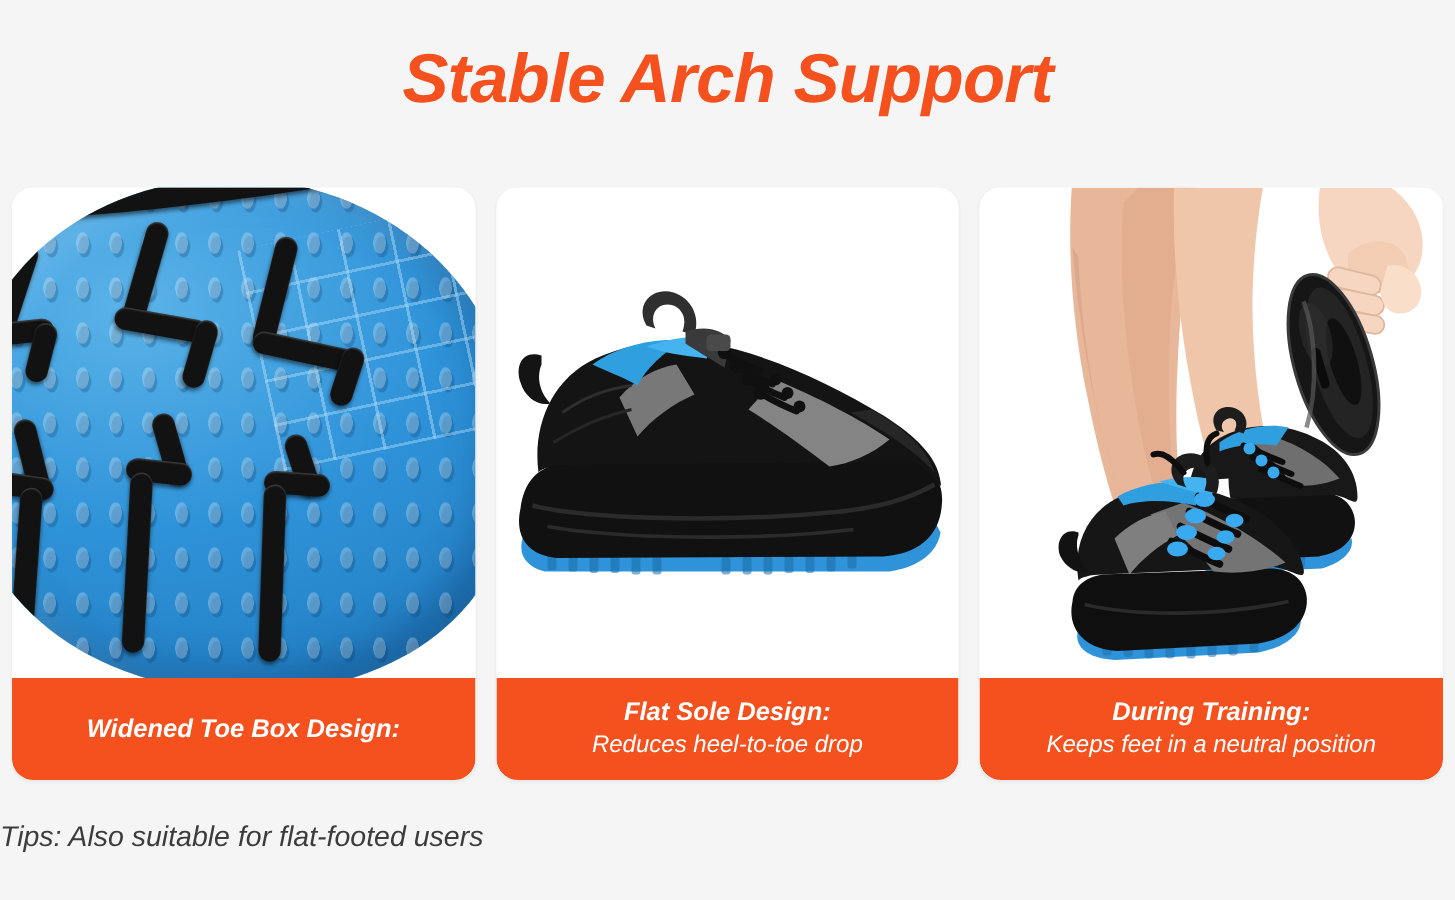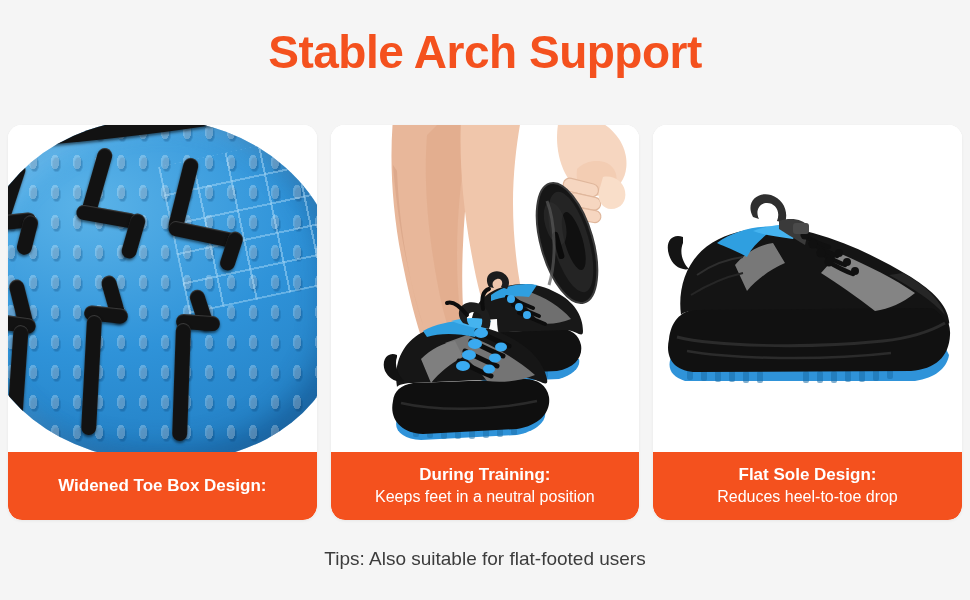--- a/index.html
+++ b/index.html
@@ -13,20 +13,21 @@
     font-family: "Liberation Sans", sans-serif;
     overflow: hidden;
     position: relative;
   }
 
   .page {
     width: 938px;
     height: 600px;
     position: relative;
     box-sizing: border-box;
+    font-style: italic;
   }
 
   
   .headline {
     position: absolute;
     top: 26px;
     left: 0;
     width: 970px;
     text-align: center;
     font-size: 46px;
@@ -94,21 +95,21 @@
     margin-top: 2px;
     white-space: nowrap;
   }
 
   
   .tips {
     position: absolute;
     top: 548px;
     left: 0;
     width: 970px;
-    text-align: center;
+    text-align: left;
     font-size: 19px;
     color: #3c3c3c;
     white-space: nowrap;
   }
 
   
   .sole-scene {
     position: absolute;
     inset: 0;
     background: #ffffff;
@@ -237,176 +238,20 @@
             <div class="tread z5c"></div>
 
             <div class="tread z6"></div>
             <div class="tread z6b"></div>
             <div class="tread z6c"></div>
           </div>
         </div>
       </div>
       <div class="caption">
         <div class="caption-title">Widened Toe Box Design:</div>
-      </div>
-    </div>
-
-    <div class="card">
-      <div class="photo">
-        <div class="shoe3">
-          <svg viewBox="0 0 309 327" width="309" height="327">
-            <rect x="0" y="0" width="309" height="327" fill="#ffffff"></rect>
-
-            <path d="M62 -6 C58 40 62 92 72 140 C80 180 88 208 96 228
-                     L136 228 C132 196 130 160 132 120 C134 72 140 28 146 -6 Z" fill="#e8b79a"></path>
-            <path d="M96 10 C92 60 98 120 110 176 C116 202 122 218 128 228 L136 228
-                     C130 200 126 170 126 130 C126 82 132 34 140 -6 L112 -6 Z" fill="#dfa887" opacity="0.55"></path>
-
-            <path d="M62 40 C66 90 76 150 92 200 C78 158 68 100 66 46 Z" fill="#d29b7d" opacity="0.5"></path>
-
-            <path d="M130 -6 C128 34 132 82 140 126 C146 160 152 182 158 196
-                     L196 192 C188 160 182 120 182 78 C182 46 186 16 190 -6 Z" fill="#f0c6ab"></path>
-
-            <path d="M228 -6 C224 12 226 32 234 48 C240 60 250 68 262 70
-                     C274 72 286 66 292 54 C298 42 296 26 288 14 C280 2 268 -6 256 -6 Z" fill="#f6d6c0"></path>
-            <path d="M246 44 C254 36 266 34 276 38 C284 42 288 52 284 60
-                     C280 68 270 72 260 70 C250 68 244 58 246 44 Z" fill="#f3cdb3"></path>
-
-            <g fill="#f6d6c0" stroke="#e0b79c" stroke-width="1.2">
-              <rect x="232" y="56" width="36" height="13" rx="6.5" transform="rotate(14 250 62)"></rect>
-              <rect x="236" y="70" width="34" height="13" rx="6.5" transform="rotate(12 253 76)"></rect>
-              <rect x="240" y="84" width="30" height="12" rx="6" transform="rotate(10 255 90)"></rect>
-            </g>
-
-            <path d="M272 52 C282 50 292 56 294 66 C296 76 290 84 280 84
-                     C272 84 266 76 268 66 Z" fill="#f9dec9"></path>
-
-            <g transform="rotate(-16 236 118)">
-              <ellipse cx="236" cy="118" rx="26" ry="62" fill="#161616"></ellipse>
-              <ellipse cx="236" cy="118" rx="26" ry="62" fill="none" stroke="#3a3a3a" stroke-width="2"></ellipse>
-              <ellipse cx="240" cy="118" rx="18" ry="52" fill="#242424"></ellipse>
-              <ellipse cx="243" cy="118" rx="9" ry="30" fill="#101010"></ellipse>
-              <ellipse cx="230" cy="96" rx="10" ry="22" fill="#2e2e2e" opacity="0.6"></ellipse>
-              <rect x="224" y="104" width="6" height="28" rx="3" fill="#0b0b0b"></rect>
-            </g>
-
-            <path d="M216 76 C224 96 226 134 218 160" fill="none" stroke="#585858" stroke-width="3" opacity="0.7"></path>
-
-            <g>
-
-              <path d="M140 240 C138 250 146 256 160 257 L228 254 C242 250 250 242 248 234
-                       L144 234 Z" fill="#2f93d9"></path>
-              <g fill="#1b6ea8" opacity="0.5">
-                <rect x="152" y="244" width="5" height="10" rx="2"></rect>
-                <rect x="164" y="245" width="5" height="10" rx="2"></rect>
-                <rect x="176" y="245" width="5" height="10" rx="2"></rect>
-                <rect x="188" y="245" width="5" height="10" rx="2"></rect>
-                <rect x="200" y="244" width="5" height="10" rx="2"></rect>
-                <rect x="212" y="243" width="5" height="10" rx="2"></rect>
-              </g>
-
-              <path d="M136 224 C132 238 142 248 160 249 L226 246 C244 243 252 232 250 220
-                       C248 210 240 204 230 204 L152 208 C142 210 137 216 136 224 Z" fill="#111111"></path>
-
-              <path d="M140 210 C138 188 148 172 166 164 C186 156 208 158 226 168
-                       C242 176 252 190 252 206 C252 214 246 206 236 205 L152 208
-                       C146 208 141 209 140 210 Z" fill="#181818"></path>
-
-              <path d="M196 166 C214 172 230 182 240 194 C230 198 218 200 208 198
-                       C200 186 190 176 182 170 Z" fill="#6f6f6f"></path>
-
-              <path d="M160 170 C174 160 192 157 206 160 L198 172
-                       C184 170 170 172 160 176 Z" fill="#2f9fe0"></path>
-
-              <g stroke="#0d0d0d" stroke-width="4" fill="none" stroke-linecap="round">
-                <path d="M176 172 C186 176 194 180 202 183"></path>
-                <path d="M182 180 C192 184 200 188 208 191"></path>
-                <path d="M188 188 C198 192 206 196 214 199"></path>
-              </g>
-              <g fill="#3aaaf0">
-                <circle cx="180" cy="174" r="4"></circle>
-                <circle cx="188" cy="182" r="4"></circle>
-                <circle cx="196" cy="190" r="4"></circle>
-              </g>
-
-              <path d="M158 162 C152 152 160 144 170 147 C178 150 180 158 176 164
-                       L170 162 C173 157 170 153 166 154 C162 155 160 159 163 163 Z" fill="#1d1d1d"></path>
-            </g>
-
-            <path d="M138 196 C136 214 140 228 148 236 L178 230
-                     C170 220 166 208 166 194 Z" fill="#fbfbfb"></path>
-            <path d="M140 200 C139 214 143 226 150 233" fill="none" stroke="#e4e4e4" stroke-width="2"></path>
-            <text x="146" y="222" font-family="Liberation Sans, sans-serif" font-size="11" font-weight="bold" fill="#b9b9b9">K</text>
-
-            <g>
-
-              <path d="M66 294 C62 306 72 314 90 315 L186 310 C206 306 216 296 214 286
-                       L70 288 Z" fill="#2f93d9"></path>
-              <g fill="#1b6ea8" opacity="0.5">
-                <rect x="82" y="300" width="6" height="12" rx="2"></rect>
-                <rect x="96" y="301" width="6" height="12" rx="2"></rect>
-                <rect x="110" y="302" width="6" height="12" rx="2"></rect>
-                <rect x="124" y="302" width="6" height="12" rx="2"></rect>
-                <rect x="138" y="302" width="6" height="12" rx="2"></rect>
-                <rect x="152" y="301" width="6" height="12" rx="2"></rect>
-                <rect x="166" y="300" width="6" height="12" rx="2"></rect>
-                <rect x="180" y="298" width="6" height="12" rx="2"></rect>
-              </g>
-
-              <path d="M62 276 C58 294 70 308 92 309 L186 304 C210 300 220 286 218 272
-                       C216 260 206 254 194 254 L82 258 C70 260 63 266 62 276 Z" fill="#0f0f0f"></path>
-              <path d="M70 278 C104 286 160 286 206 276" fill="none" stroke="#2a2a2a" stroke-width="2.5"></path>
-
-              <path d="M66 262 C62 238 72 216 94 206 C118 196 146 198 170 208
-                       C194 218 212 234 216 254 C218 264 208 254 196 253 L82 258
-                       C74 258 67 260 66 262 Z" fill="#161616"></path>
-
-              <path d="M136 210 C162 220 186 234 204 250 C190 256 172 258 156 256
-                       C144 240 128 226 114 218 Z" fill="#747474"></path>
-
-              <path d="M90 234 C100 224 112 218 124 216 L132 232
-                       C120 238 108 248 100 258 Z" fill="#7f7f7f"></path>
-
-              <path d="M92 206 C110 196 134 194 152 198 L144 212
-                       C126 208 108 208 96 212 Z" fill="#2f9fe0"></path>
-              <path d="M120 196 C134 192 150 192 160 196 L154 206
-                       C142 202 130 200 120 196 Z" fill="#45b3ef"></path>
-
-              <path d="M66 230 C56 226 50 236 54 246 C58 254 66 258 73 256
-                       C67 250 63 240 66 232 Z" fill="#121212"></path>
-
-              <path d="M132 198 C122 186 132 174 146 178 C158 182 162 194 158 204
-                       L150 202 C154 192 148 186 142 187 C136 188 134 194 138 200 Z" fill="#1d1d1d"></path>
-              <g stroke="#0d0d0d" stroke-width="5" fill="none" stroke-linecap="round">
-                <path d="M146 206 C158 212 168 217 178 221"></path>
-                <path d="M140 216 C152 222 162 227 172 231"></path>
-                <path d="M134 226 C146 232 156 237 166 241"></path>
-                <path d="M128 236 C140 242 150 247 160 251"></path>
-              </g>
-              <g fill="#3aaaf0">
-                <ellipse cx="150" cy="208" rx="7" ry="5"></ellipse>
-                <ellipse cx="144" cy="219" rx="7" ry="5"></ellipse>
-                <ellipse cx="138" cy="230" rx="7" ry="5"></ellipse>
-                <ellipse cx="132" cy="241" rx="7" ry="5"></ellipse>
-                <ellipse cx="170" cy="222" rx="6" ry="4.5"></ellipse>
-                <ellipse cx="164" cy="233" rx="6" ry="4.5"></ellipse>
-                <ellipse cx="158" cy="244" rx="6" ry="4.5"></ellipse>
-              </g>
-
-              <g stroke="#0d0d0d" stroke-width="4" fill="none" stroke-linecap="round">
-                <path d="M136 190 C128 180 122 176 116 178"></path>
-                <path d="M152 184 C150 172 152 166 158 164"></path>
-              </g>
-            </g>
-          </svg>
-        </div>
-      </div>
-      <div class="caption">
-        <div class="caption-title">During Training:</div>
-        <div class="caption-sub">Keeps feet in a neutral position</div>
       </div>
     </div>
 
     <div class="card">
       <div class="photo">
         <div class="shoe2">
           <svg viewBox="0 0 309 327" width="309" height="327">
             <rect x="0" y="0" width="309" height="327" fill="#ffffff"></rect>
 
             <path d="M18 232 C14 243 18 252 32 256 L262 256 C282 253 294 243 296 230
@@ -478,17 +323,173 @@
             <path d="M38 170 C54 160 72 152 90 148" fill="none" stroke="#262626" stroke-width="2"></path>
           </svg>
         </div>
       </div>
       <div class="caption">
         <div class="caption-title">Flat Sole Design:</div>
         <div class="caption-sub">Reduces heel-to-toe drop</div>
       </div>
     </div>
 
+    <div class="card">
+      <div class="photo">
+        <div class="shoe3">
+          <svg viewBox="0 0 309 327" width="309" height="327">
+            <rect x="0" y="0" width="309" height="327" fill="#ffffff"></rect>
+
+            <path d="M62 -6 C58 40 62 92 72 140 C80 180 88 208 96 228
+                     L136 228 C132 196 130 160 132 120 C134 72 140 28 146 -6 Z" fill="#e8b79a"></path>
+            <path d="M96 10 C92 60 98 120 110 176 C116 202 122 218 128 228 L136 228
+                     C130 200 126 170 126 130 C126 82 132 34 140 -6 L112 -6 Z" fill="#dfa887" opacity="0.55"></path>
+
+            <path d="M62 40 C66 90 76 150 92 200 C78 158 68 100 66 46 Z" fill="#d29b7d" opacity="0.5"></path>
+
+            <path d="M130 -6 C128 34 132 82 140 126 C146 160 152 182 158 196
+                     L196 192 C188 160 182 120 182 78 C182 46 186 16 190 -6 Z" fill="#f0c6ab"></path>
+
+            <path d="M228 -6 C224 12 226 32 234 48 C240 60 250 68 262 70
+                     C274 72 286 66 292 54 C298 42 296 26 288 14 C280 2 268 -6 256 -6 Z" fill="#f6d6c0"></path>
+            <path d="M246 44 C254 36 266 34 276 38 C284 42 288 52 284 60
+                     C280 68 270 72 260 70 C250 68 244 58 246 44 Z" fill="#f3cdb3"></path>
+
+            <g fill="#f6d6c0" stroke="#e0b79c" stroke-width="1.2">
+              <rect x="232" y="56" width="36" height="13" rx="6.5" transform="rotate(14 250 62)"></rect>
+              <rect x="236" y="70" width="34" height="13" rx="6.5" transform="rotate(12 253 76)"></rect>
+              <rect x="240" y="84" width="30" height="12" rx="6" transform="rotate(10 255 90)"></rect>
+            </g>
+
+            <path d="M272 52 C282 50 292 56 294 66 C296 76 290 84 280 84
+                     C272 84 266 76 268 66 Z" fill="#f9dec9"></path>
+
+            <g transform="rotate(-16 236 118)">
+              <ellipse cx="236" cy="118" rx="26" ry="62" fill="#161616"></ellipse>
+              <ellipse cx="236" cy="118" rx="26" ry="62" fill="none" stroke="#3a3a3a" stroke-width="2"></ellipse>
+              <ellipse cx="240" cy="118" rx="18" ry="52" fill="#242424"></ellipse>
+              <ellipse cx="243" cy="118" rx="9" ry="30" fill="#101010"></ellipse>
+              <ellipse cx="230" cy="96" rx="10" ry="22" fill="#2e2e2e" opacity="0.6"></ellipse>
+              <rect x="224" y="104" width="6" height="28" rx="3" fill="#0b0b0b"></rect>
+            </g>
+
+            <path d="M216 76 C224 96 226 134 218 160" fill="none" stroke="#585858" stroke-width="3" opacity="0.7"></path>
+
+            <g>
+
+              <path d="M140 240 C138 250 146 256 160 257 L228 254 C242 250 250 242 248 234
+                       L144 234 Z" fill="#2f93d9"></path>
+              <g fill="#1b6ea8" opacity="0.5">
+                <rect x="152" y="244" width="5" height="10" rx="2"></rect>
+                <rect x="164" y="245" width="5" height="10" rx="2"></rect>
+                <rect x="176" y="245" width="5" height="10" rx="2"></rect>
+                <rect x="188" y="245" width="5" height="10" rx="2"></rect>
+                <rect x="200" y="244" width="5" height="10" rx="2"></rect>
+                <rect x="212" y="243" width="5" height="10" rx="2"></rect>
+              </g>
+
+              <path d="M136 224 C132 238 142 248 160 249 L226 246 C244 243 252 232 250 220
+                       C248 210 240 204 230 204 L152 208 C142 210 137 216 136 224 Z" fill="#111111"></path>
+
+              <path d="M140 210 C138 188 148 172 166 164 C186 156 208 158 226 168
+                       C242 176 252 190 252 206 C252 214 246 206 236 205 L152 208
+                       C146 208 141 209 140 210 Z" fill="#181818"></path>
+
+              <path d="M196 166 C214 172 230 182 240 194 C230 198 218 200 208 198
+                       C200 186 190 176 182 170 Z" fill="#6f6f6f"></path>
+
+              <path d="M160 170 C174 160 192 157 206 160 L198 172
+                       C184 170 170 172 160 176 Z" fill="#2f9fe0"></path>
+
+              <g stroke="#0d0d0d" stroke-width="4" fill="none" stroke-linecap="round">
+                <path d="M176 172 C186 176 194 180 202 183"></path>
+                <path d="M182 180 C192 184 200 188 208 191"></path>
+                <path d="M188 188 C198 192 206 196 214 199"></path>
+              </g>
+              <g fill="#3aaaf0">
+                <circle cx="180" cy="174" r="4"></circle>
+                <circle cx="188" cy="182" r="4"></circle>
+                <circle cx="196" cy="190" r="4"></circle>
+              </g>
+
+              <path d="M158 162 C152 152 160 144 170 147 C178 150 180 158 176 164
+                       L170 162 C173 157 170 153 166 154 C162 155 160 159 163 163 Z" fill="#1d1d1d"></path>
+            </g>
+
+            <path d="M138 196 C136 214 140 228 148 236 L178 230
+                     C170 220 166 208 166 194 Z" fill="#fbfbfb"></path>
+            <path d="M140 200 C139 214 143 226 150 233" fill="none" stroke="#e4e4e4" stroke-width="2"></path>
+            <text x="146" y="222" font-family="Liberation Sans, sans-serif" font-size="11" font-weight="bold" fill="#b9b9b9">K</text>
+
+            <g>
+
+              <path d="M66 294 C62 306 72 314 90 315 L186 310 C206 306 216 296 214 286
+                       L70 288 Z" fill="#2f93d9"></path>
+              <g fill="#1b6ea8" opacity="0.5">
+                <rect x="82" y="300" width="6" height="12" rx="2"></rect>
+                <rect x="96" y="301" width="6" height="12" rx="2"></rect>
+                <rect x="110" y="302" width="6" height="12" rx="2"></rect>
+                <rect x="124" y="302" width="6" height="12" rx="2"></rect>
+                <rect x="138" y="302" width="6" height="12" rx="2"></rect>
+                <rect x="152" y="301" width="6" height="12" rx="2"></rect>
+                <rect x="166" y="300" width="6" height="12" rx="2"></rect>
+                <rect x="180" y="298" width="6" height="12" rx="2"></rect>
+              </g>
+
+              <path d="M62 276 C58 294 70 308 92 309 L186 304 C210 300 220 286 218 272
+                       C216 260 206 254 194 254 L82 258 C70 260 63 266 62 276 Z" fill="#0f0f0f"></path>
+              <path d="M70 278 C104 286 160 286 206 276" fill="none" stroke="#2a2a2a" stroke-width="2.5"></path>
+
+              <path d="M66 262 C62 238 72 216 94 206 C118 196 146 198 170 208
+                       C194 218 212 234 216 254 C218 264 208 254 196 253 L82 258
+                       C74 258 67 260 66 262 Z" fill="#161616"></path>
+
+              <path d="M136 210 C162 220 186 234 204 250 C190 256 172 258 156 256
+                       C144 240 128 226 114 218 Z" fill="#747474"></path>
+
+              <path d="M90 234 C100 224 112 218 124 216 L132 232
+                       C120 238 108 248 100 258 Z" fill="#7f7f7f"></path>
+
+              <path d="M92 206 C110 196 134 194 152 198 L144 212
+                       C126 208 108 208 96 212 Z" fill="#2f9fe0"></path>
+              <path d="M120 196 C134 192 150 192 160 196 L154 206
+                       C142 202 130 200 120 196 Z" fill="#45b3ef"></path>
+
+              <path d="M66 230 C56 226 50 236 54 246 C58 254 66 258 73 256
+                       C67 250 63 240 66 232 Z" fill="#121212"></path>
+
+              <path d="M132 198 C122 186 132 174 146 178 C158 182 162 194 158 204
+                       L150 202 C154 192 148 186 142 187 C136 188 134 194 138 200 Z" fill="#1d1d1d"></path>
+              <g stroke="#0d0d0d" stroke-width="5" fill="none" stroke-linecap="round">
+                <path d="M146 206 C158 212 168 217 178 221"></path>
+                <path d="M140 216 C152 222 162 227 172 231"></path>
+                <path d="M134 226 C146 232 156 237 166 241"></path>
+                <path d="M128 236 C140 242 150 247 160 251"></path>
+              </g>
+              <g fill="#3aaaf0">
+                <ellipse cx="150" cy="208" rx="7" ry="5"></ellipse>
+                <ellipse cx="144" cy="219" rx="7" ry="5"></ellipse>
+                <ellipse cx="138" cy="230" rx="7" ry="5"></ellipse>
+                <ellipse cx="132" cy="241" rx="7" ry="5"></ellipse>
+                <ellipse cx="170" cy="222" rx="6" ry="4.5"></ellipse>
+                <ellipse cx="164" cy="233" rx="6" ry="4.5"></ellipse>
+                <ellipse cx="158" cy="244" rx="6" ry="4.5"></ellipse>
+              </g>
+
+              <g stroke="#0d0d0d" stroke-width="4" fill="none" stroke-linecap="round">
+                <path d="M136 190 C128 180 122 176 116 178"></path>
+                <path d="M152 184 C150 172 152 166 158 164"></path>
+              </g>
+            </g>
+          </svg>
+        </div>
+      </div>
+      <div class="caption">
+        <div class="caption-title">During Training:</div>
+        <div class="caption-sub">Keeps feet in a neutral position</div>
+      </div>
+    </div>
+
   </div>
 
   <div class="tips">Tips: Also suitable for flat-footed users</div>
 
 </div>
 
 </body></html>

